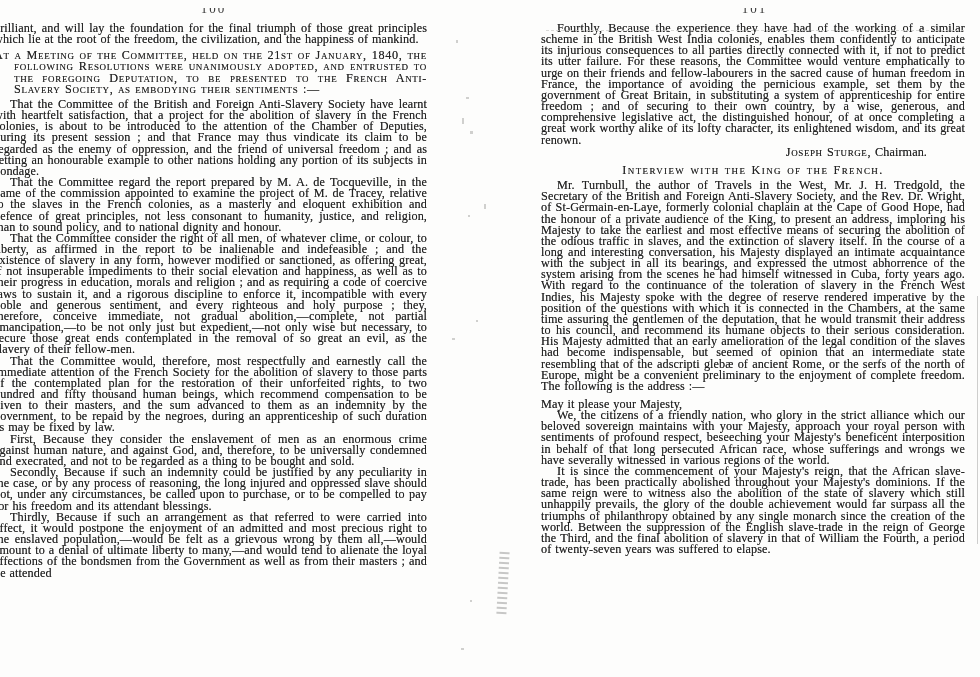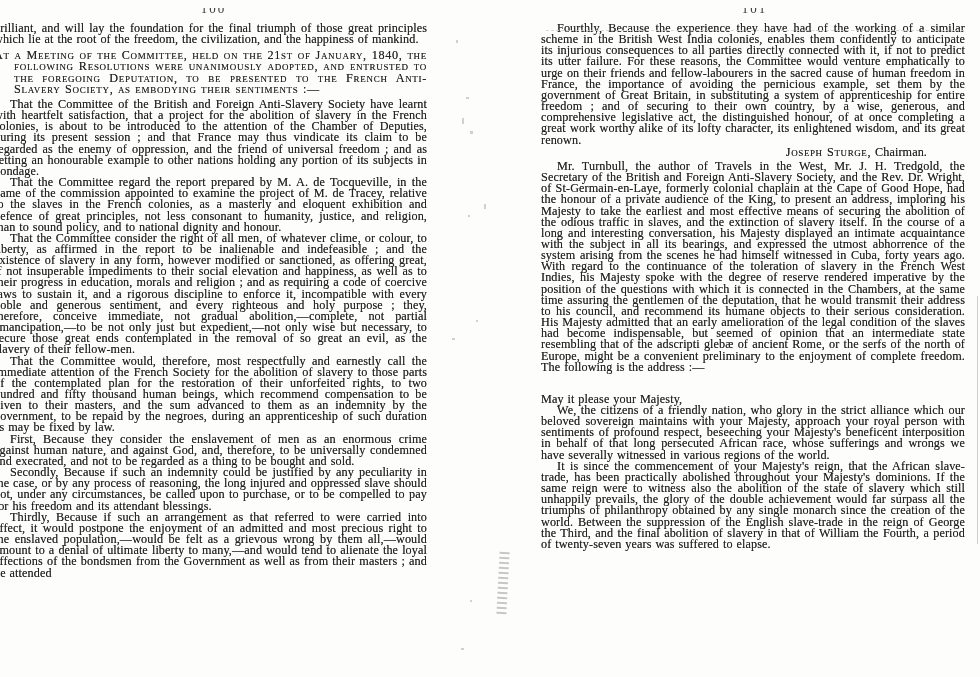--- a/index.html
+++ b/index.html
@@ -40,21 +40,21 @@
     padding-left:20px; text-indent:-20px;
     text-align:justify;
   }
   .signature { text-align:right; padding-right:38px; margin:1px 0 3px 0; }
   .sc { font-variant:small-caps; letter-spacing:0.6px; }
   .it { }
   .section-heading {
     text-align:center; font-variant:small-caps;
     letter-spacing:1.4px; margin:7px 0 4px 0;
   }
-  .salutation { margin-top:21px; }
+  .salutation { margin-top:7px; }
 
   
   .edge-line {
     position:absolute; left:977px; top:296px; width:1px; height:248px;
     background:#c6c6c4; opacity:0.85;
   }
   .dash-underline {
     position:absolute; left:546px; top:30px; width:418px; height:0;
     border-top:1px dashed #d0d0cd; opacity:0.8;
   }
@@ -94,20 +94,21 @@
       <p class="indent">Secondly, Because if such an indemnity could be justified by any peculiarity in the case, or by any process of reasoning, the long injured and oppressed slave should not, under any circumstances, be called upon to purchase, or to be compelled to pay for his freedom and its attendant blessings.</p>
       <p class="indent">Thirdly, Because if such an arrangement as that referred to were carried into effect, it would postpone the enjoyment of an admitted and most precious right to the enslaved population,—would be felt as a grievous wrong by them all,—would amount to a denial of ultimate liberty to many,—and would tend to alienate the loyal affections of the bondsmen from the Government as well as from their masters ; and be attended</p>
     </div>
   </div>
 
   <div class="page" id="page-right">
     <div class="pagenum">101</div>
     <div class="body-text">
       <p class="indent">Fourthly, Because the experience they have had of the working of a similar scheme in the British West India colonies, enables them confidently to anticipate its injurious consequences to all parties directly connected with it, if not to predict its utter failure.  For these reasons, the Committee would venture emphatically to urge on their friends and fellow-labourers in the sacred cause of human freedom in France, the importance of avoiding the pernicious example, set them by the government of Great Britain, in substituting a system of apprenticeship for entire freedom ; and of securing to their own country, by a wise, generous, and comprehensive legislative act, the distinguished honour, of at once completing a great work worthy alike of its lofty character, its enlightened wisdom, and its great renown.</p>
       <p class="signature"><span class="sc">Joseph Sturge,</span> <span class="it">Chairman.</span></p>
+      <p class="section-heading">Interview with the King of the French.</p>
       <p class="indent">Mr. Turnbull, the author of Travels in the West, Mr. J. H. Tredgold, the Secretary of the British and Foreign Anti-Slavery Society, and the Rev. Dr. Wright, of St-Germain-en-Laye, formerly colonial chaplain at the Cape of Good Hope, had the honour of a private audience of the King, to present an address, imploring his Majesty to take the earliest and most effective means of securing the abolition of the odious traffic in slaves, and the extinction of slavery itself.  In the course of a long and interesting conversation, his Majesty displayed an intimate acquaintance with the subject in all its bearings, and expressed the utmost abhorrence of the system arising from the scenes he had himself witnessed in Cuba, forty years ago.  With regard to the continuance of the toleration of slavery in the French West Indies, his Majesty spoke with the degree of reserve rendered imperative by the position of the questions with which it is connected in the Chambers, at the same time assuring the gentlemen of the deputation, that he would transmit their address to his council, and recommend its humane objects to their serious consideration.  His Majesty admitted that an early amelioration of the legal condition of the slaves had become indispensable, but seemed of opinion that an intermediate state resembling that of the adscripti glebæ of ancient Rome, or the serfs of the north of Europe, might be a convenient preliminary to the enjoyment of complete freedom.  The following is the address :—</p>
       <p class="salutation">May it please your Majesty,</p>
       <p class="indent">We, the citizens of a friendly nation, who glory in the strict alliance which our beloved sovereign maintains with your Majesty, approach your royal person with sentiments of profound respect, beseeching your Majesty's beneficent interposition in behalf of that long persecuted African race, whose sufferings and wrongs we have severally witnessed in various regions of the world.</p>
       <p class="indent">It is since the commencement of your Majesty's reign, that the African slave-trade, has been practically abolished throughout your Majesty's dominions.  If the same reign were to witness also the abolition of the state of slavery which still unhappily prevails, the glory of the double achievement would far surpass all the triumphs of philanthropy obtained by any single monarch since the creation of the world.  Between the suppression of the English slave-trade in the reign of George the Third, and the final abolition of slavery in that of William the Fourth, a period of twenty-seven years was suffered to elapse.</p>
     </div>
   </div>
 
   <div class="edge-line"></div>
   <div class="dash-underline"></div>
   <div class="gutter-smudge"></div>

